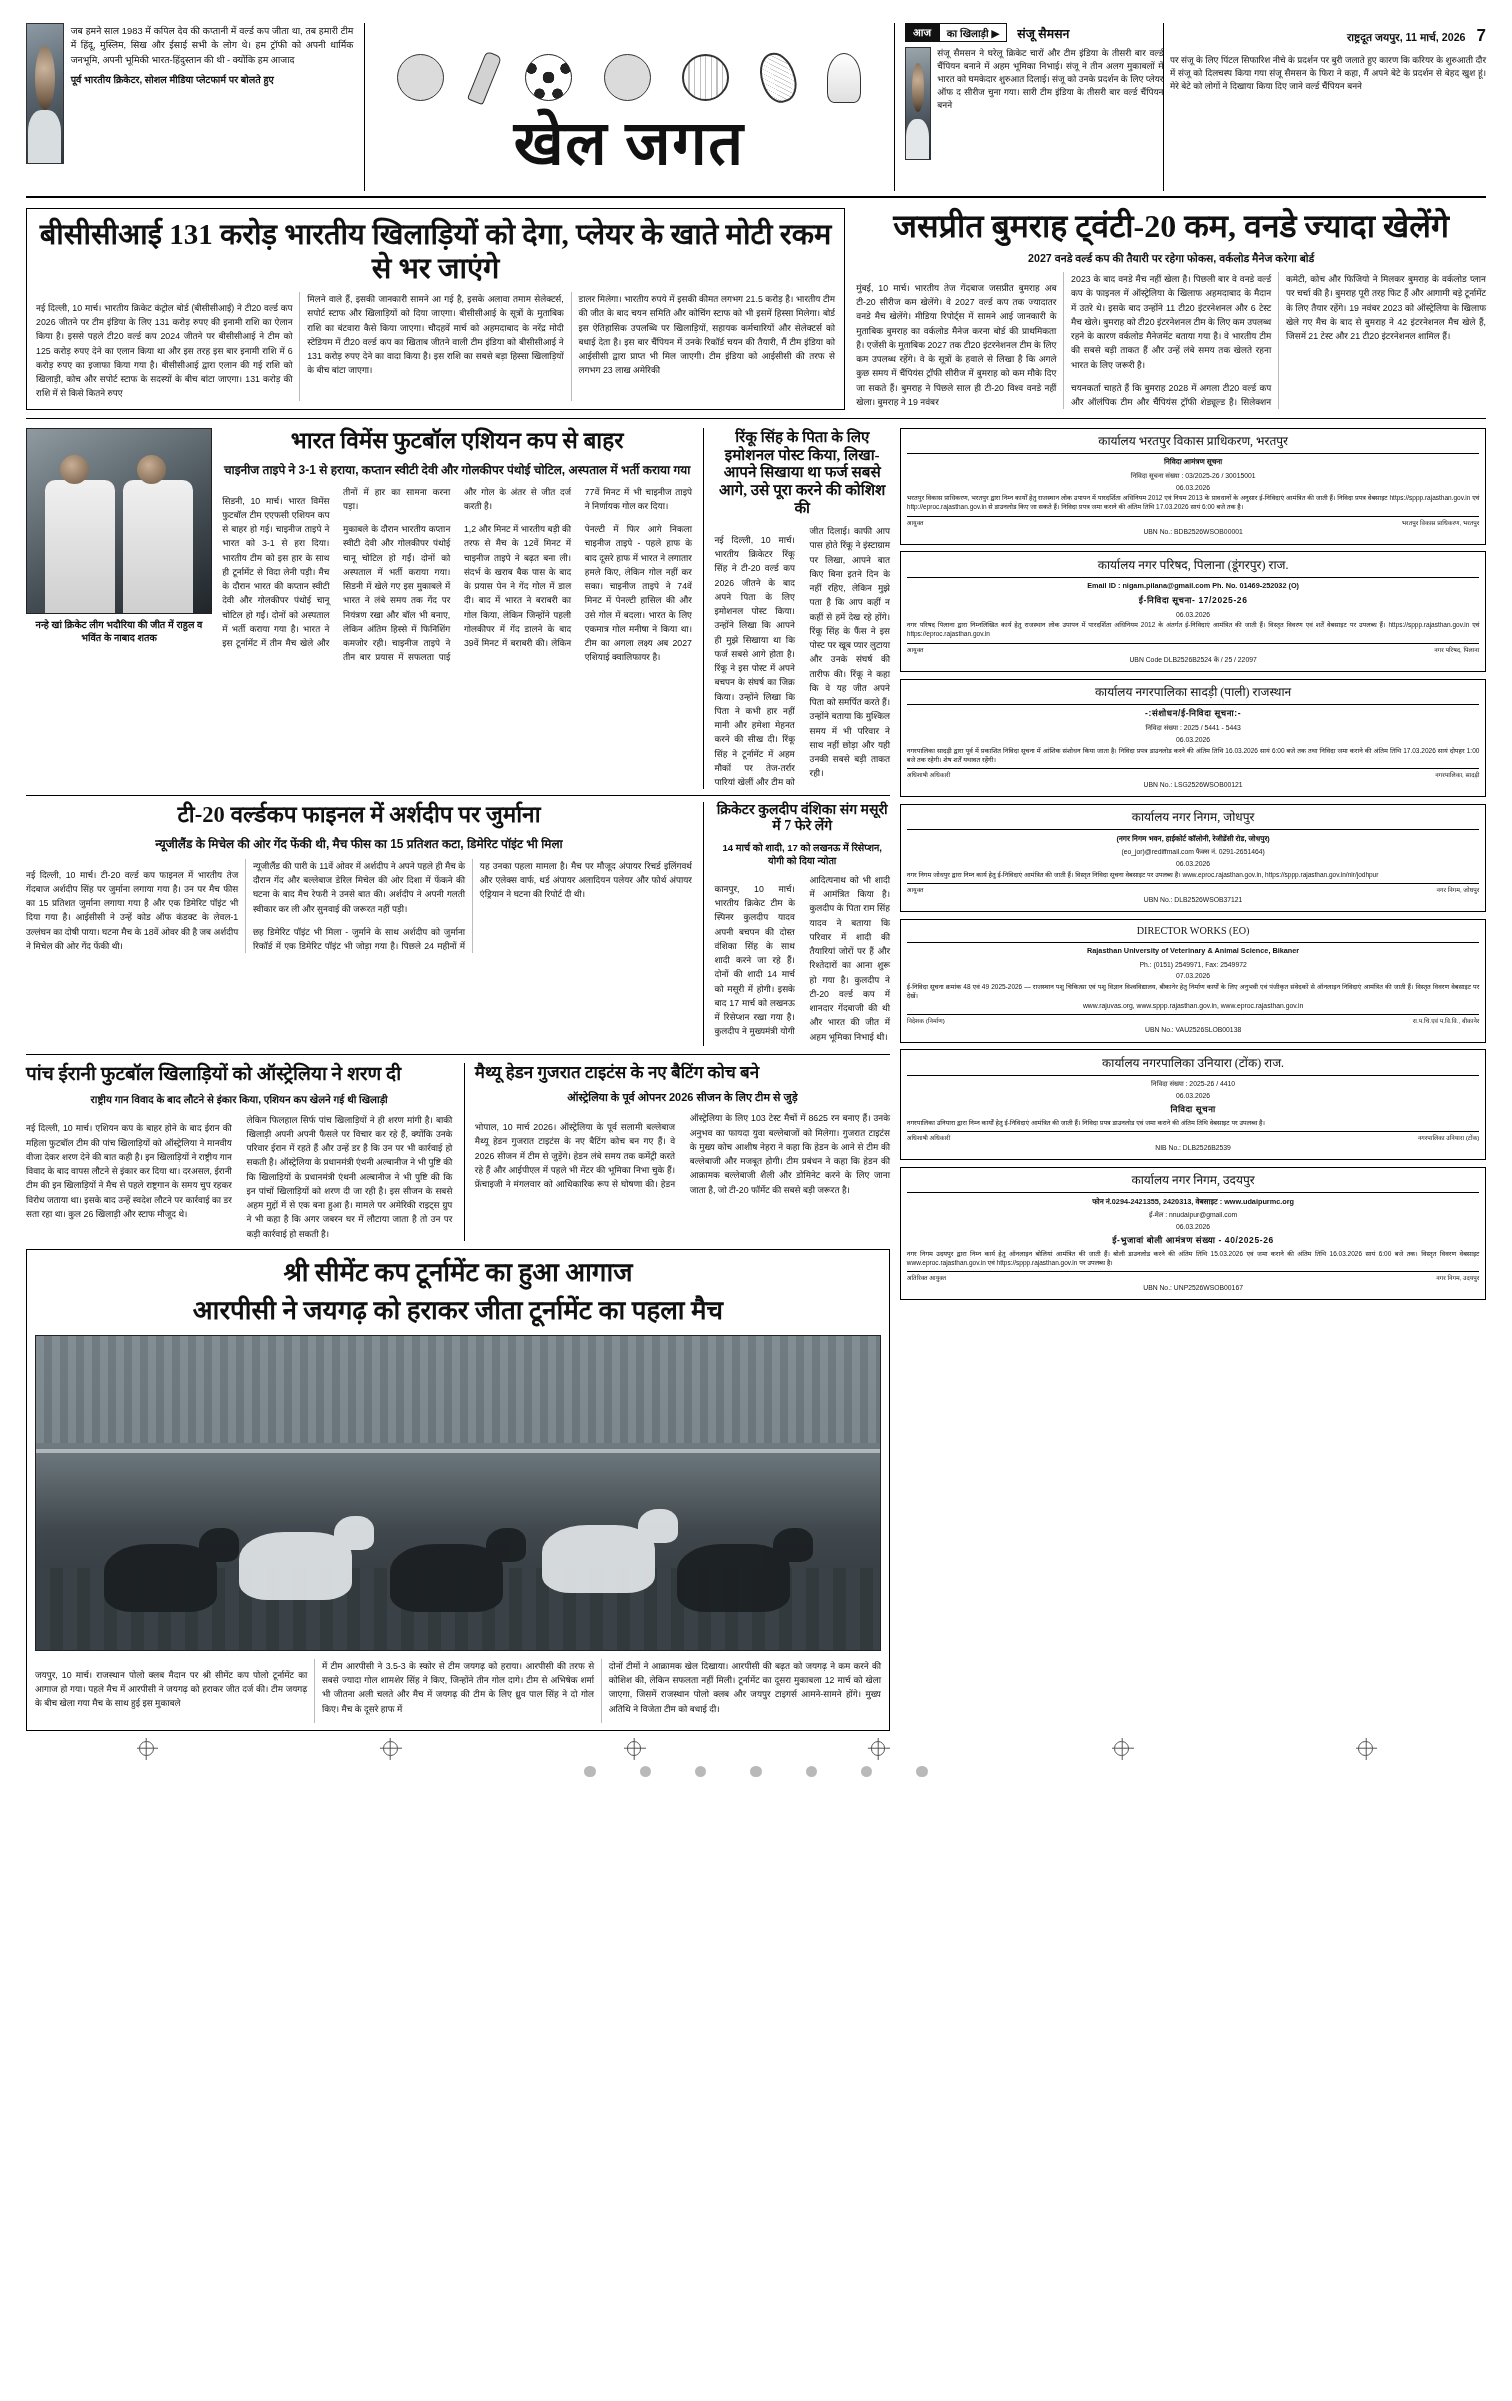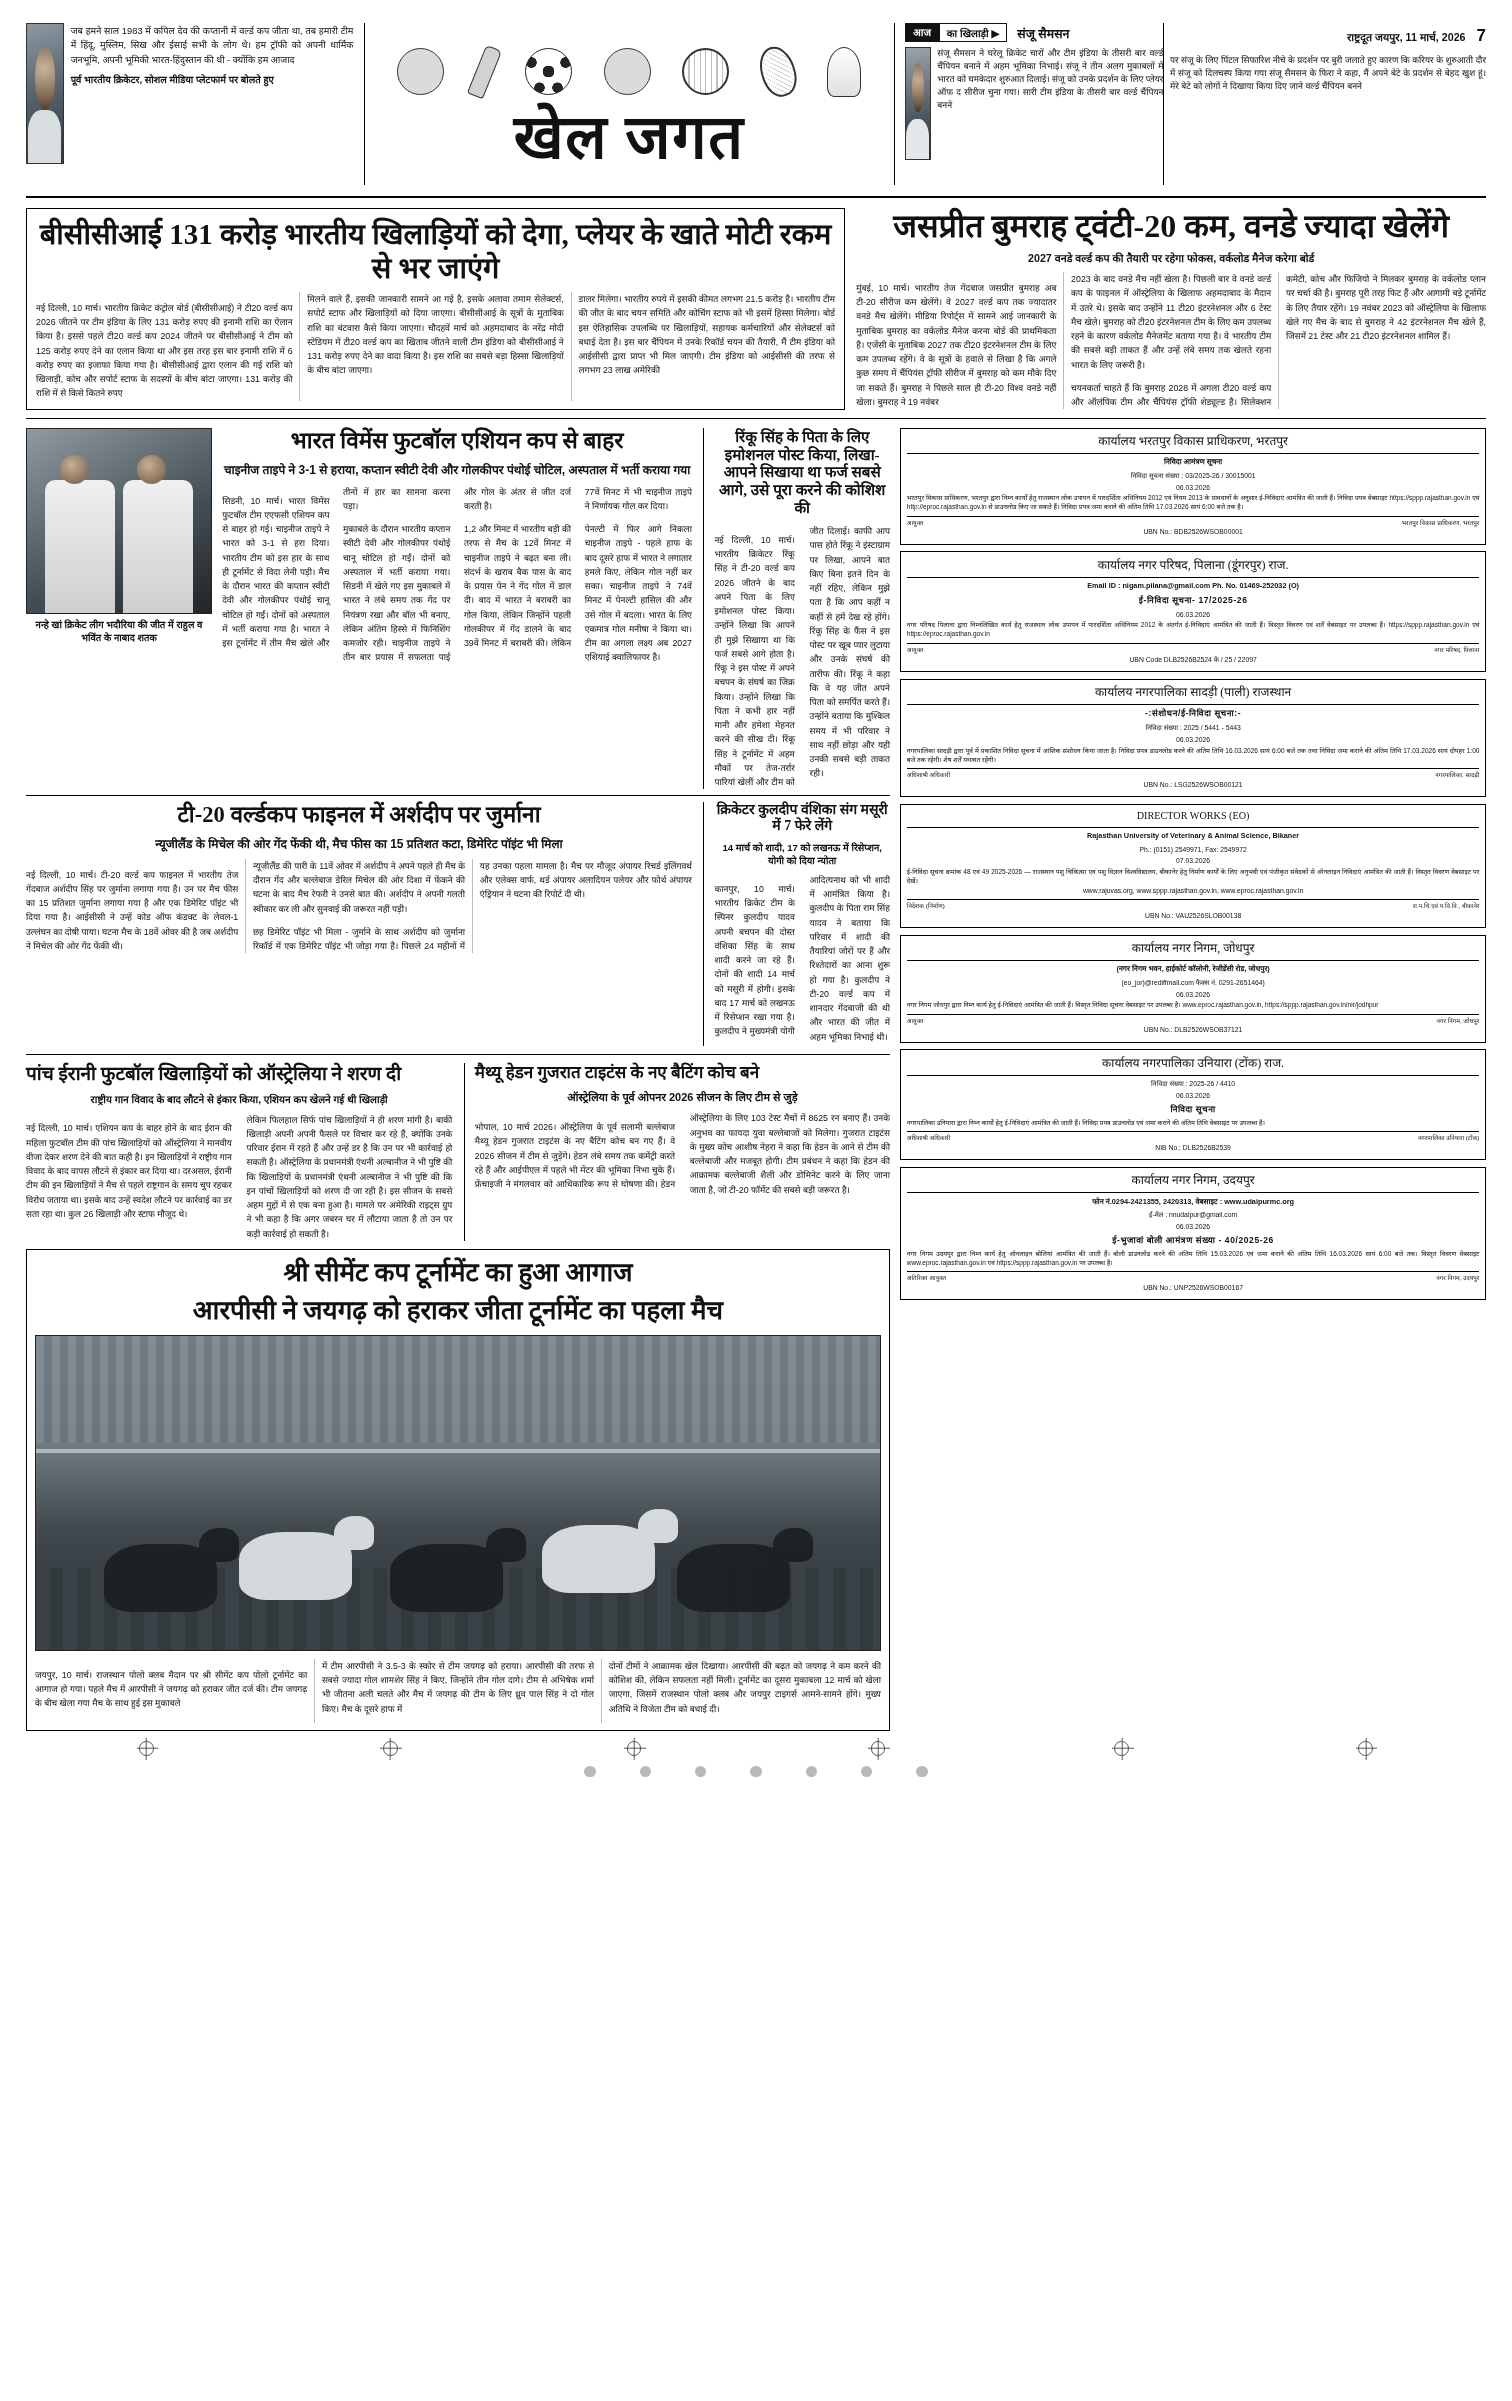--- a/index.html
+++ b/index.html
@@ -16,21 +16,21 @@
     background: #fff;
     padding: 22.6px 26px 11.3px 26px;
     position: relative;
   }
 
   
   .masthead {
     display: flex;
     align-items: stretch;
     border-bottom: 2.3px solid #000;
-    padding-bottom: 11px;
+    padding-bottom: 5px;
     height: 175px;
   }
   .mh-left {
     width: 333px;
     display: flex;
     gap: 6.8px;
     padding-right: 5.6px;
   }
   .mh-portrait {
     width: 99px;
@@ -497,44 +497,44 @@
         <div class="ad-line">06.03.2026</div>
         <div>नगरपालिका सादड़ी द्वारा पूर्व में प्रकाशित निविदा सूचना में आंशिक संशोधन किया जाता है। निविदा प्रपत्र डाउनलोड करने की अंतिम तिथि 16.03.2026 सायं 6:00 बजे तक तथा निविदा जमा कराने की अंतिम तिथि 17.03.2026 सायं दोपहर 1:00 बजे तक रहेगी। शेष शर्तें यथावत रहेंगी।</div>
         <div class="ad-foot">
           <span>अधिशाषी अधिकारी</span>
           <span>नगरपालिका, सादड़ी</span>
         </div>
         <div class="ad-line">UBN No.: LSG2526WSOB00121</div>
       </div>
 
       <div class="ad">
+        <div class="ad-title">कार्यालय नगर निगम, जोधपुर</div>
+        <div class="ad-sub">(नगर निगम भवन, हाईकोर्ट कॉलोनी, रेजीडेंसी रोड, जोधपुर)</div>
+        <div class="ad-line">(eo_jor)@rediffmail.com फैक्स नं. 0291-2651464)</div>
+        <div class="ad-line">06.03.2026</div>
+        <div>नगर निगम जोधपुर द्वारा निम्न कार्य हेतु ई-निविदाएं आमंत्रित की जाती हैं। विस्तृत निविदा सूचना वेबसाइट पर उपलब्ध है। www.eproc.rajasthan.gov.in, https://sppp.rajasthan.gov.in/nir/jodhpur</div>
+        <div class="ad-foot">
+          <span>आयुक्त</span>
+          <span>नगर निगम, जोधपुर</span>
+        </div>
+        <div class="ad-line">UBN No.: DLB2526WSOB37121</div>
+      </div>
+
+      <div class="ad">
         <div class="ad-title" style="font-size:10.2px;">DIRECTOR WORKS (EO)</div>
         <div class="ad-sub">Rajasthan University of Veterinary &amp; Animal Science, Bikaner</div>
         <div class="ad-line">Ph.: (0151) 2549971, Fax: 2549972</div>
         <div class="ad-line">07.03.2026</div>
         <div>ई-निविदा सूचना क्रमांक 48 एवं 49 2025-2026 — राजस्थान पशु चिकित्सा एवं पशु विज्ञान विश्वविद्यालय, बीकानेर हेतु निर्माण कार्यों के लिए अनुभवी एवं पंजीकृत संवेदकों से ऑनलाइन निविदाएं आमंत्रित की जाती हैं। विस्तृत विवरण वेबसाइट पर देखें।</div>
         <div class="ad-line">www.rajuvas.org, www.sppp.rajasthan.gov.in, www.eproc.rajasthan.gov.in</div>
         <div class="ad-foot">
           <span>निदेशक (निर्माण)</span>
           <span>रा.प.चि.एवं प.वि.वि., बीकानेर</span>
         </div>
         <div class="ad-line">UBN No.: VAU2526SLOB00138</div>
-      </div>
-
-      <div class="ad">
-        <div class="ad-title">कार्यालय नगर निगम, जोधपुर</div>
-        <div class="ad-sub">(नगर निगम भवन, हाईकोर्ट कॉलोनी, रेजीडेंसी रोड, जोधपुर)</div>
-        <div class="ad-line">(eo_jor)@rediffmail.com फैक्स नं. 0291-2651464)</div>
-        <div class="ad-line">06.03.2026</div>
-        <div>नगर निगम जोधपुर द्वारा निम्न कार्य हेतु ई-निविदाएं आमंत्रित की जाती हैं। विस्तृत निविदा सूचना वेबसाइट पर उपलब्ध है। www.eproc.rajasthan.gov.in, https://sppp.rajasthan.gov.in/nir/jodhpur</div>
-        <div class="ad-foot">
-          <span>आयुक्त</span>
-          <span>नगर निगम, जोधपुर</span>
-        </div>
-        <div class="ad-line">UBN No.: DLB2526WSOB37121</div>
       </div>
 
       <div class="ad">
         <div class="ad-title">कार्यालय नगरपालिका उनियारा (टोंक) राज.</div>
         <div class="ad-line">निविदा संख्या : 2025-26 / 4410</div>
         <div class="ad-line">06.03.2026</div>
         <div class="ad-notice">निविदा सूचना</div>
         <div>नगरपालिका उनियारा द्वारा निम्न कार्यों हेतु ई-निविदाएं आमंत्रित की जाती हैं। निविदा प्रपत्र डाउनलोड एवं जमा कराने की अंतिम तिथि वेबसाइट पर उपलब्ध है।</div>
         <div class="ad-foot">
           <span>अधिशाषी अधिकारी</span>

